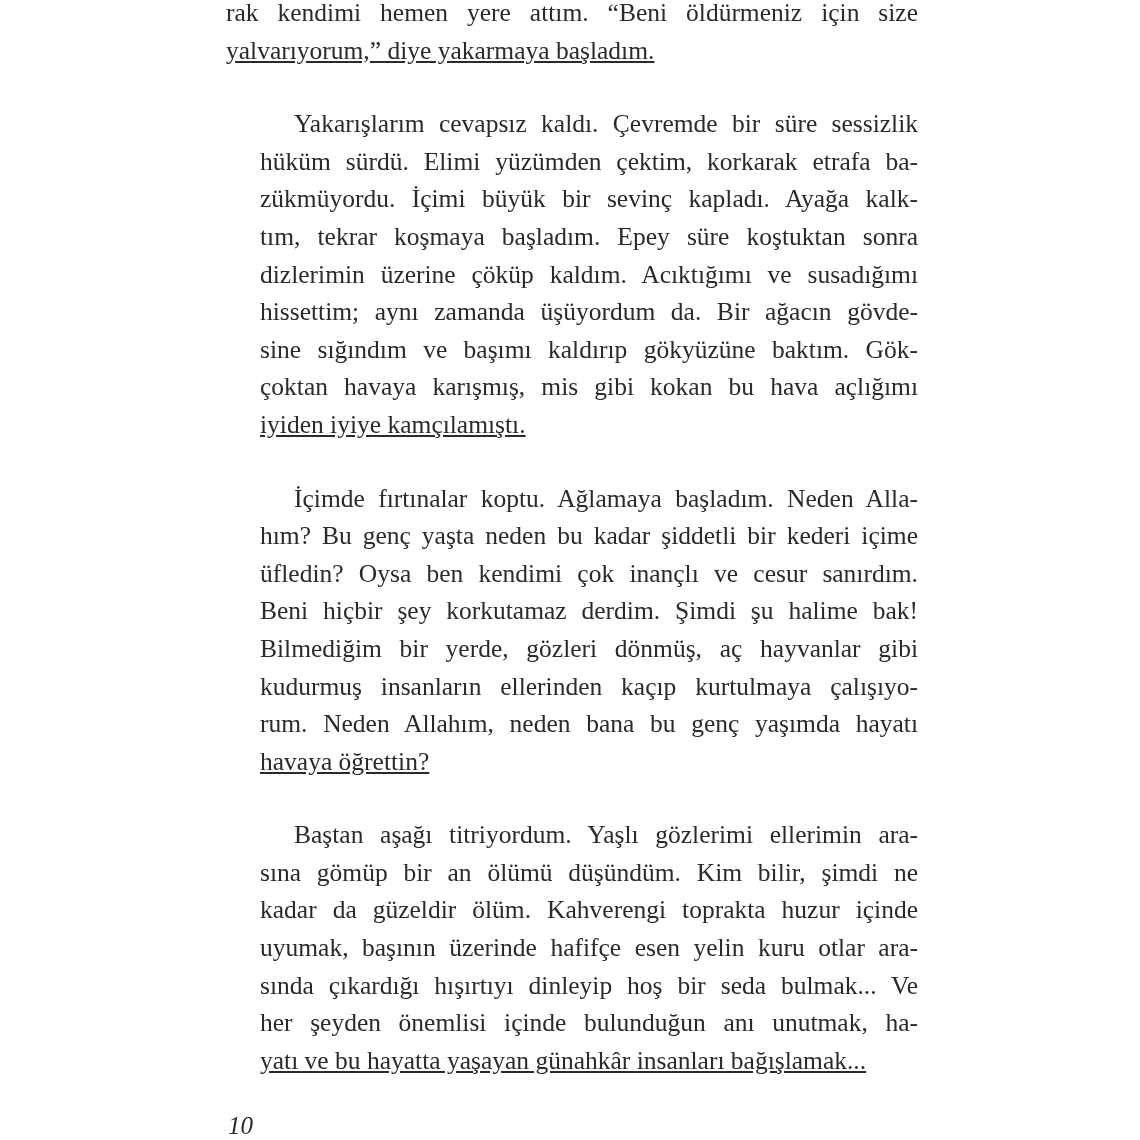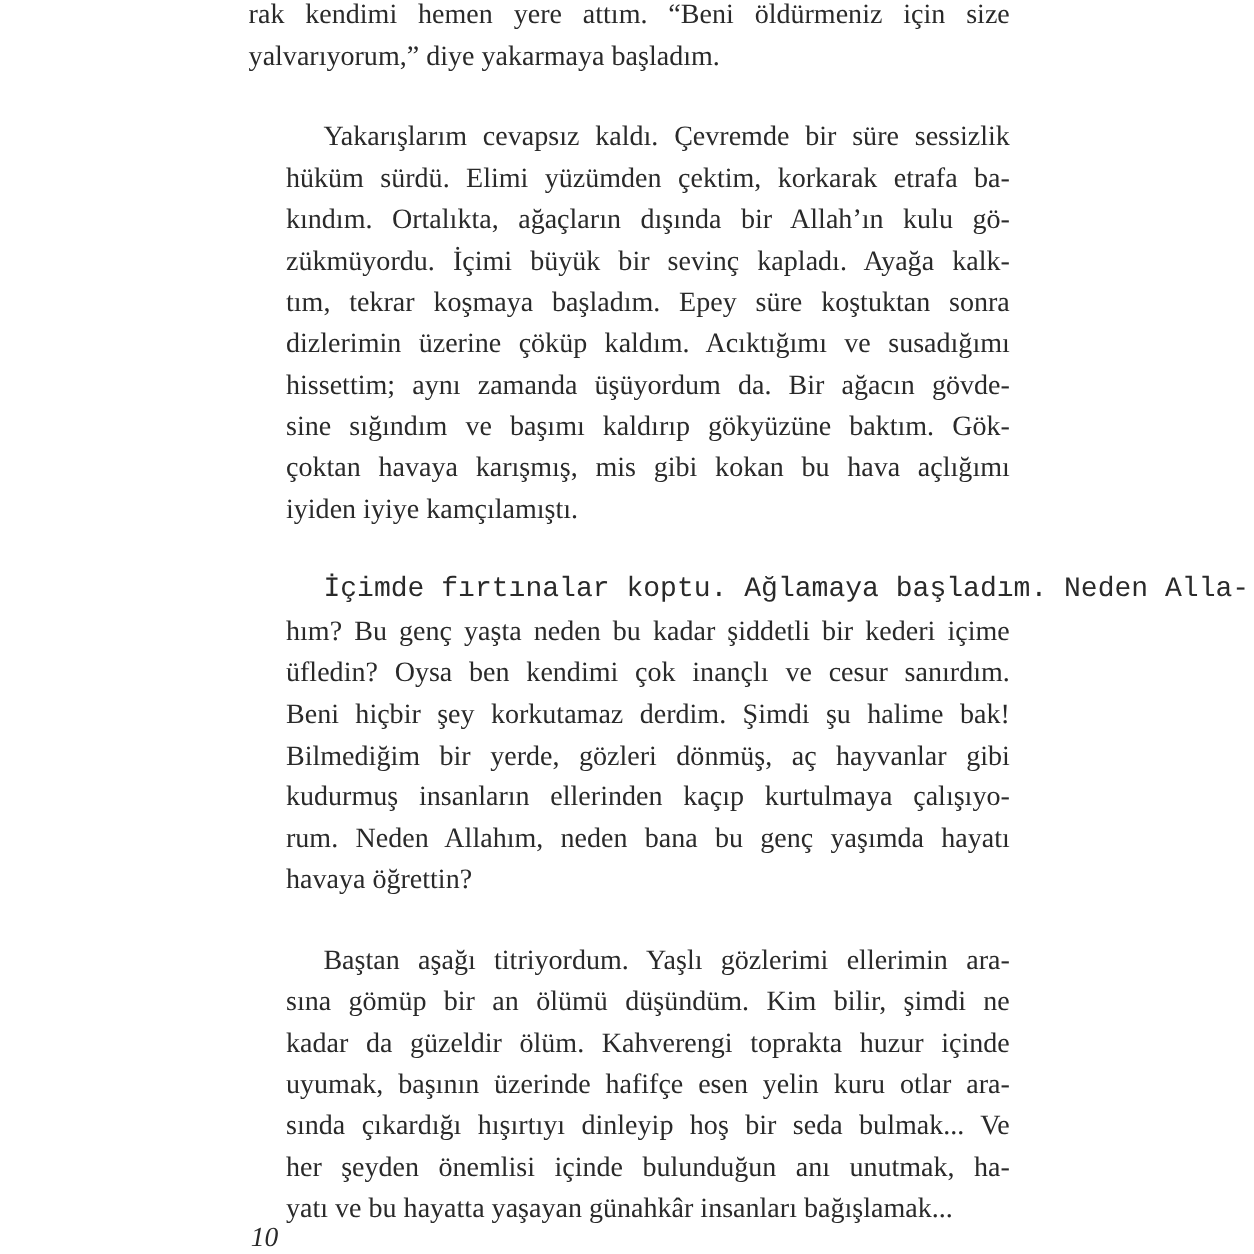--- a/index.html
+++ b/index.html
@@ -21,21 +21,21 @@
   }
   .para { margin: 0; text-indent: 0; }
   .para.indent { text-indent: 34px; margin-top: 36px; }
   .line {
     display: block;
     text-align: justify;
     text-align-last: justify;
     white-space: nowrap;
     height: 37.6px;
   }
-  .line.last { text-align-last: left; }
+  .line.last { text-align-last: left; text-decoration: underline; }
   .page-number {
     position: absolute;
     left: 228px;
     top: 1112px;
     font-family: "Liberation Serif", "DejaVu Serif", serif;
     font-size: 25px;
     color: #2a2a2a;
     font-style: italic;
   }
 </style>
@@ -45,32 +45,31 @@
 <div class="page">
 
   <div class="para">
     <span class="line">rak kendimi hemen yere attım. “Beni öldürmeniz için size</span>
     <span class="line last">yalvarıyorum,” diye yakarmaya başladım.</span>
   </div>
 
   <div class="para indent">
     <span class="line" style="padding-left:34px;box-sizing:border-box;">Yakarışlarım cevapsız kaldı. Çevremde bir süre sessizlik</span>
     <span class="line">hüküm sürdü. Elimi yüzümden çektim, korkarak etrafa ba-</span>
-    <span class="line">kındım. Ortalıkta, ağaçların dışında bir Allah’ın kulu gö-</span>
     <span class="line">zükmüyordu. İçimi büyük bir sevinç kapladı. Ayağa kalk-</span>
     <span class="line">tım, tekrar koşmaya başladım. Epey süre koştuktan sonra</span>
     <span class="line">dizlerimin üzerine çöküp kaldım. Acıktığımı ve susadığımı</span>
     <span class="line">hissettim; aynı zamanda üşüyordum da. Bir ağacın gövde-</span>
     <span class="line">sine sığındım ve başımı kaldırıp gökyüzüne baktım. Gök-</span>
     <span class="line">çoktan havaya karışmış, mis gibi kokan bu hava açlığımı</span>
     <span class="line last">iyiden iyiye kamçılamıştı.</span>
   </div>
 
   <div class="para indent">
-    <span class="line" style="padding-left:34px;box-sizing:border-box;font-family:Liberation Mono, monospace;">İçimde fırtınalar koptu. Ağlamaya başladım. Neden Alla-</span>
+    <span class="line" style="padding-left:34px;box-sizing:border-box;">İçimde fırtınalar koptu. Ağlamaya başladım. Neden Alla-</span>
     <span class="line">hım? Bu genç yaşta neden bu kadar şiddetli bir kederi içime</span>
     <span class="line">üfledin? Oysa ben kendimi çok inançlı ve cesur sanırdım.</span>
     <span class="line">Beni hiçbir şey korkutamaz derdim. Şimdi şu halime bak!</span>
     <span class="line">Bilmediğim bir yerde, gözleri dönmüş, aç hayvanlar gibi</span>
     <span class="line">kudurmuş insanların ellerinden kaçıp kurtulmaya çalışıyo-</span>
     <span class="line">rum. Neden Allahım, neden bana bu genç yaşımda hayatı</span>
     <span class="line last">havaya öğrettin?</span>
   </div>
 
   <div class="para indent">

